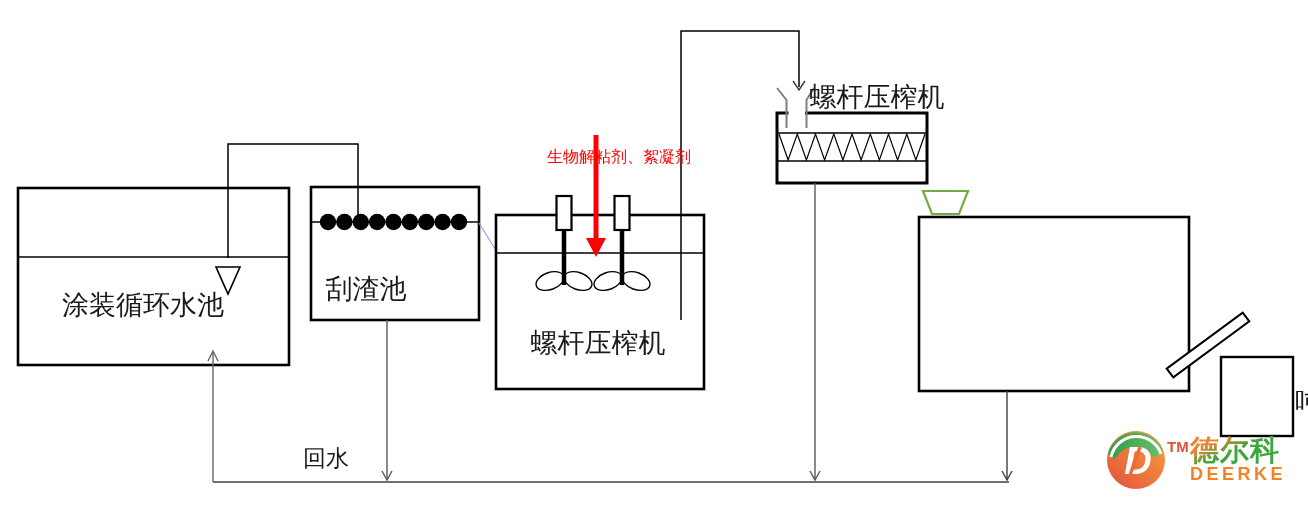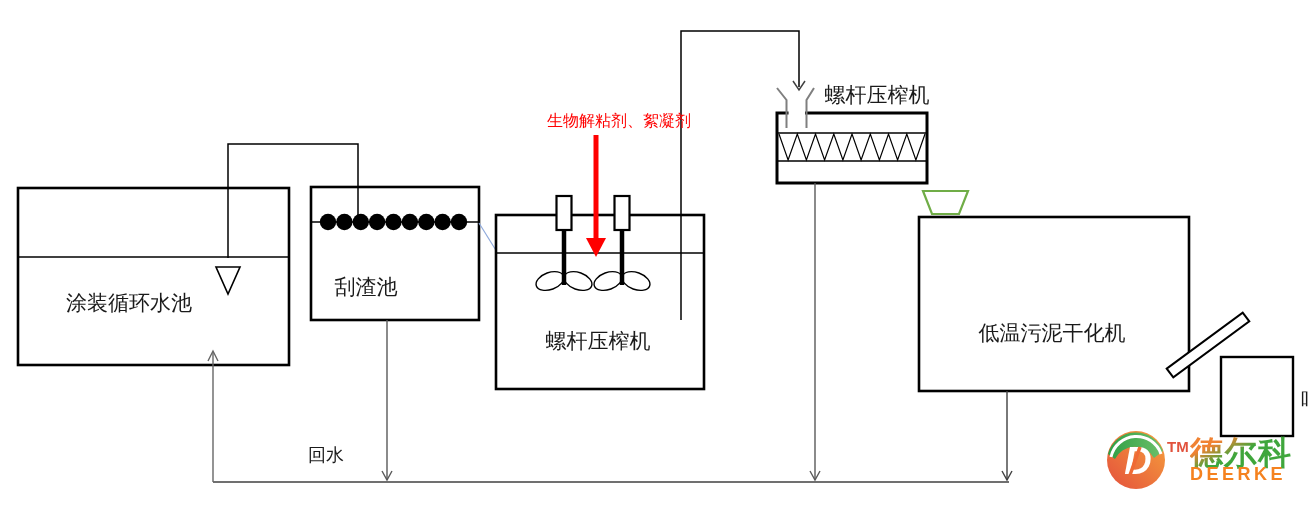--- a/index.html
+++ b/index.html
@@ -2,27 +2,27 @@
 <html><head>
 <meta charset="utf-8">
 <style>
   html,body{margin:0;padding:0;background:#ffffff;}
   #canvas{
     position:relative;width:1308px;height:505px;background:#ffffff;overflow:hidden;
     font-family:"Liberation Sans",sans-serif;
   }
   #diagram-svg{position:absolute;left:0;top:0;width:1308px;height:505px;}
   .lbl{
-    position:absolute;color:#1a1a1a;font-size:21px;white-space:nowrap;
+    position:absolute;color:#1a1a1a;font-size:27px;white-space:nowrap;
     transform:translateX(-50%);line-height:1.1;
   }
-  .lbl-dosing{color:#ff0000;font-size:16px;}
-  .lbl-return{font-size:18px;}
+  .lbl-dosing{color:#ff0000;font-size:16px;margin-top:36px;}
+  .lbl-return{font-size:23px;}
   .logo-cn{
-    position:absolute;left:1190px;top:431px;font-size:33px;font-weight:bold;
+    position:absolute;left:1190px;top:431px;font-size:29px;font-weight:bold;
     color:#3fa63c;letter-spacing:1px;white-space:nowrap;
   }
   @supports ((-webkit-background-clip:text) or (background-clip:text)){
     .logo-cn{
       background:linear-gradient(155deg,#f08232 26%,#3fa63c 48%);
       -webkit-background-clip:text;background-clip:text;
       -webkit-text-fill-color:transparent;color:#3fa63c;
     }
   }
   .logo-en{
@@ -124,25 +124,24 @@
     <g stroke="#595959" stroke-width="1.4" fill="none">
       <line x1="815" y1="183" x2="815" y2="480"></line>
       <polyline points="810,471 815,480 820,471"></polyline>
     </g>
     <g stroke="#404040" stroke-width="1.4" fill="none">
       <line x1="1007" y1="391" x2="1007" y2="480"></line>
       <polyline points="1002,471 1007,480 1012,471"></polyline>
     </g>
   </svg>
 
-  <div class="lbl" style="left:129px;top:291px;">涂装循环水池</div>
+  <div class="lbl" style="left:143px;top:291px;">涂装循环水池</div>
   <div class="lbl" style="left:366px;top:275px;">刮渣池</div>
   <div class="lbl" style="left:598px;top:329px;">螺杆压榨机</div>
   <div class="lbl" style="left:877px;top:83px;">螺杆压榨机</div>
-  <div class="lbl" style="left:1052px;top:321px;">低温污泥干化机</div>
   <div class="lbl" style="left:1322px;top:388px;">吨袋</div>
   <div class="lbl lbl-dosing" style="left:619px;top:112px;">生物解粘剂、絮凝剂</div>
   <div class="lbl lbl-return" style="left:326px;top:446px;">回水</div>
 
   <svg class="logo-icon" viewBox="0 0 64 64">
     <defs>
       <linearGradient id="og" x1="0" y1="1" x2="1" y2="0">
         <stop offset="0" stop-color="#e4503c"></stop>
         <stop offset="1" stop-color="#f6a23c"></stop>
       </linearGradient>

